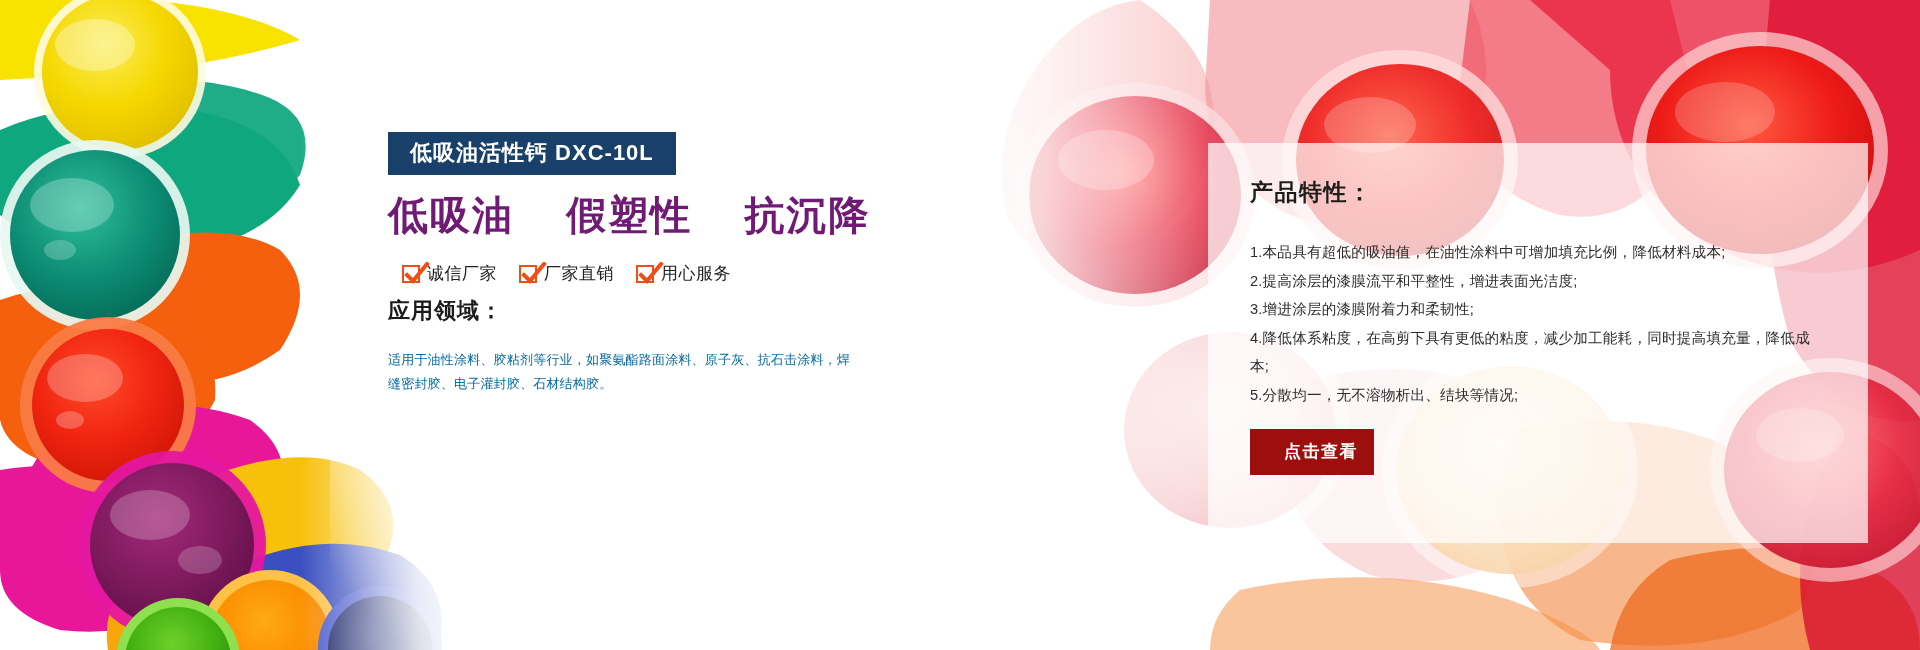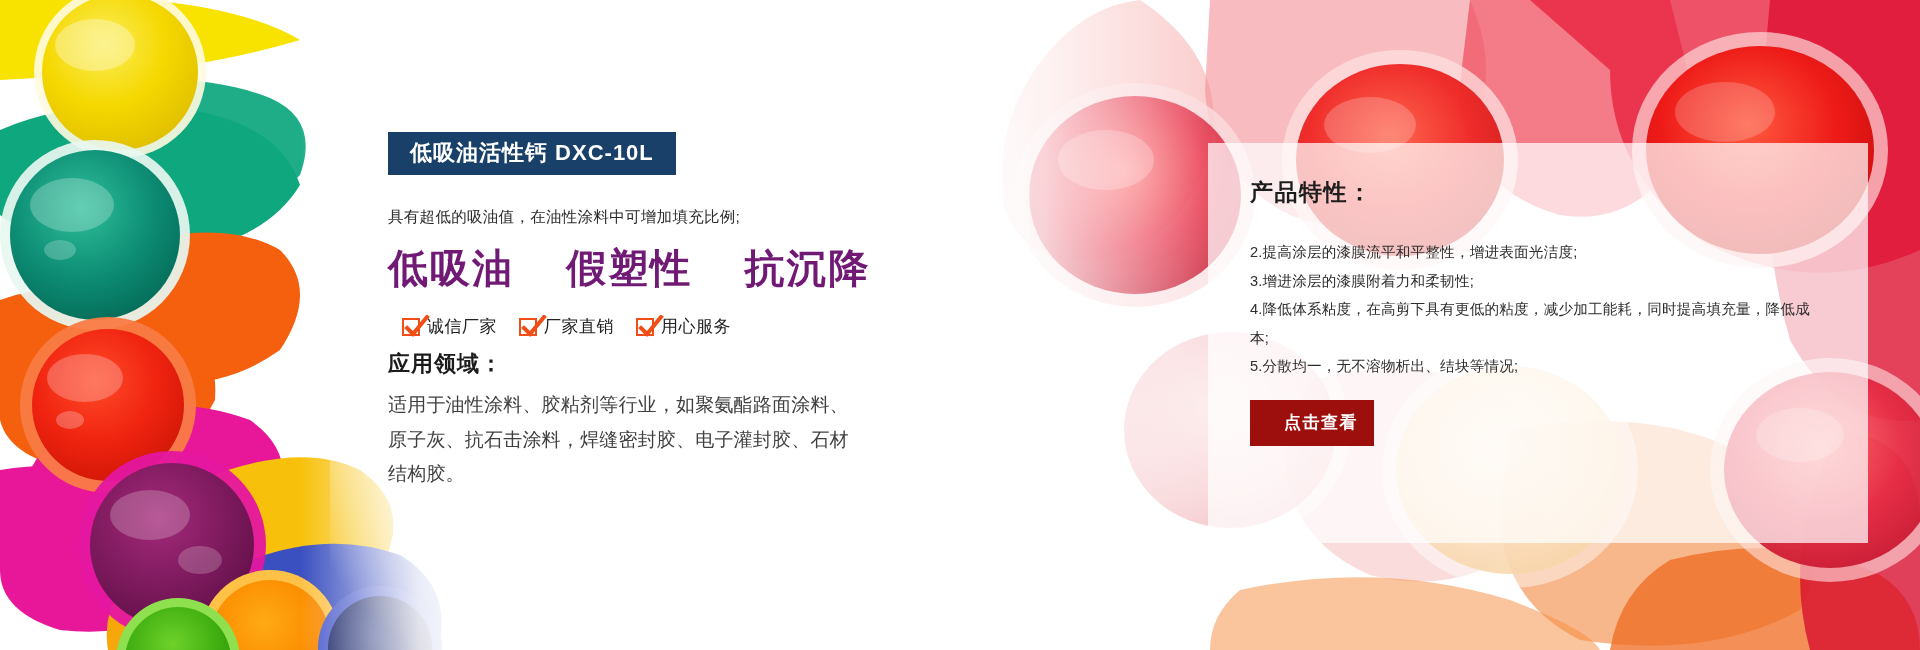--- a/index.html
+++ b/index.html
@@ -117,23 +117,23 @@
 
   .section-heading {
     margin-top: 11px;
     font-size: 22px;
     font-weight: bold;
     color: #1b1b1b;
     letter-spacing: 1px;
   }
 
   .section-body {
-    margin-top: 9px;
-    font-size: 19px;
-    color: #404040;
+    margin-top: 22px;
+    font-size: 13px;
+    color: #0369a1;
     line-height: 1.82;
     letter-spacing: 0.2px;
     width: 470px;
   }
 
   
   .right-panel {
     position: absolute;
     left: 1208px;
     top: 143px;
@@ -350,21 +350,20 @@
       <rect x="0" y="0" width="300" height="650" fill="url(#fadeL)"></rect>
     </svg>
   </div>
 
   <div class="fade-center"></div>
 
   <div class="left-col">
 
     <div class="title-badge">低吸油活性钙 DXC-10L</div>
 
-    <div class="subtitle">具有超低的吸油值，在油性涂料中可增加填充比例;</div>
 
     <div class="headline">
       <span>低吸油</span>
       <span class="gap"></span>
       <span>假塑性</span>
       <span class="gap"></span>
       <span>抗沉降</span>
     </div>
 
     <div class="features">
@@ -396,20 +395,21 @@
 
     <div class="section-heading">应用领域：</div>
 
     <div class="section-body">适用于油性涂料、胶粘剂等行业，如聚氨酯路面涂料、原子灰、抗石击涂料，焊缝密封胶、电子灌封胶、石材结构胶。</div>
   </div>
 
   <div class="right-panel">
     <div class="panel-title">产品特性：</div>
 
     <ul class="panel-list">
+      <li>1.本品具有超低的吸油值，在油性涂料中可增加填充比例，降低材料成本;</li>
       <li>2.提高涂层的漆膜流平和平整性，增进表面光洁度;</li>
       <li>3.增进涂层的漆膜附着力和柔韧性;</li>
       <li>4.降低体系粘度，在高剪下具有更低的粘度，减少加工能耗，同时提高填充量，降低成本;</li>
       <li>5.分散均一，无不溶物析出、结块等情况;</li>
     </ul>
 
     <button class="cta-button">点击查看</button>
   </div>
 
 </div>

